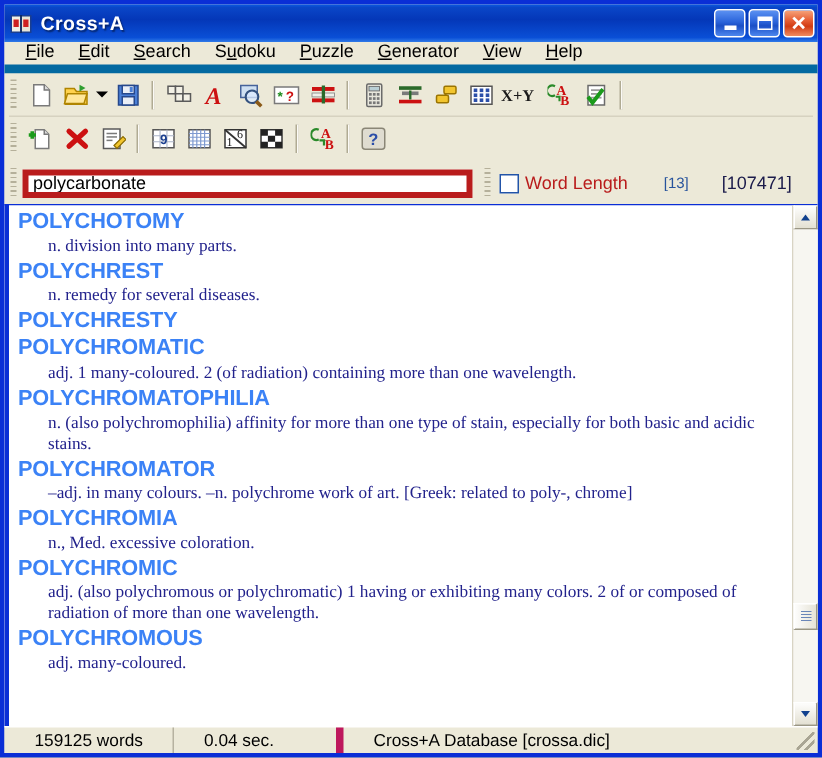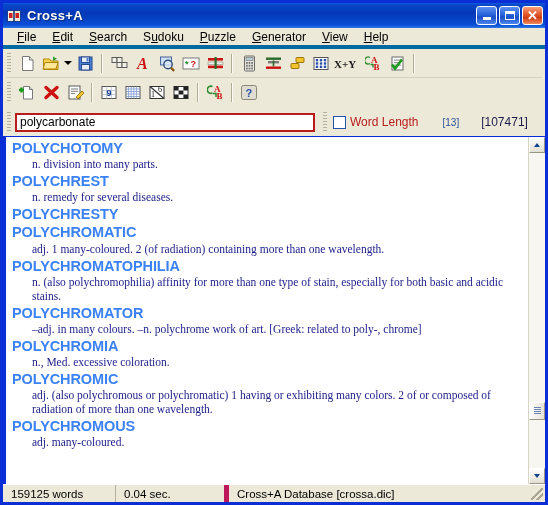--- a/index.html
+++ b/index.html
@@ -48,23 +48,23 @@
   }
   .wbtn .g-min{width:8px;height:3px;background:#fff;margin-top:6px;}
   .wbtn .g-max{width:10px;height:9px;border:1px solid #fff;border-top-width:3px;box-sizing:border-box;}
   .wbtn .g-close{
     color:#fff;font-size:13px;font-weight:bold;line-height:1;
     font-family:"Liberation Sans",sans-serif;
   }
   
   .menubar{
     height:21px;flex:0 0 21px;background:#ece9d8;
-    display:flex;align-items:flex-start;
+    display:flex;align-items:flex-end;
     padding-left:6px;box-sizing:border-box;
-    border-bottom:4px solid #0369a1;
+    border-bottom:6px solid #0369a1;
     font-size:12px;color:#000;
   }
   .menu-item{
     padding:2px 8px;cursor:default;white-space:nowrap;
   }
   .menu-item u{text-decoration:underline;}
   
   .toolbars{
     flex:0 0 auto;background:#ece9d8;
     padding:0 0 2px 0;
@@ -89,21 +89,21 @@
   .tbrow-sep{
     height:1px;background:#d6d2c0;margin:0 3px;
   }
   
   .searchbar{
     flex:0 0 28px;height:28px;display:flex;align-items:center;
     background:#ece9d8;padding-left:2px;box-sizing:border-box;
   }
   .search-input{
     flex:0 0 300px;width:300px;height:19px;
-    border:2px solid #b91c1c;background:#fff;
+    border:4px solid #b91c1c;background:#fff;
     font-family:"Liberation Sans",sans-serif;font-size:12px;
     padding:0 3px;box-sizing:border-box;color:#000;
     outline:none;
   }
   .cbwrap{display:flex;align-items:center;gap:4px;margin-left:2px;}
   .cbox{
     width:13px;height:13px;border:1px solid #2254a8;
     background:#fff;box-sizing:border-box;flex:0 0 13px;
   }
   .cblabel{font-size:12px;color:#b91c1c;white-space:nowrap;}
@@ -165,21 +165,21 @@
   .arrow.down{border-left:3.5px solid transparent;border-right:3.5px solid transparent;border-top:4px solid #11418e;}
   
   .statusbar{
     flex:0 0 18px;height:18px;background:#ece9d8;
     display:flex;align-items:center;
     font-size:11.5px;color:#000;
     border-top:1px solid #fff;
     box-sizing:border-box;
   }
   .st-cell{
-    padding-left:8px;box-sizing:border-box;
+    padding-left:20px;box-sizing:border-box;
     white-space:nowrap;overflow:hidden;
     display:flex;align-items:center;height:100%;
   }
   .st-1{flex:0 0 113px;border-right:1px solid #b6b2a0;}
   .st-2{flex:0 0 113px;border-right:5px solid #be185d;}
   .st-3{flex:1;}
   .grip-br{
     width:12px;height:12px;margin-right:2px;flex:0 0 12px;
     background-image:
       linear-gradient(135deg,transparent 45%,#a9a593 45%,#a9a593 55%,transparent 55%),

